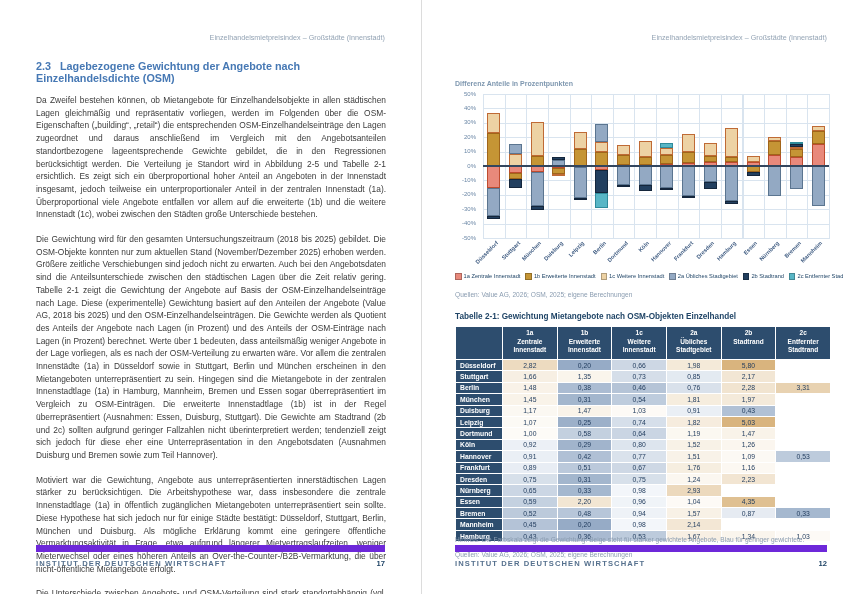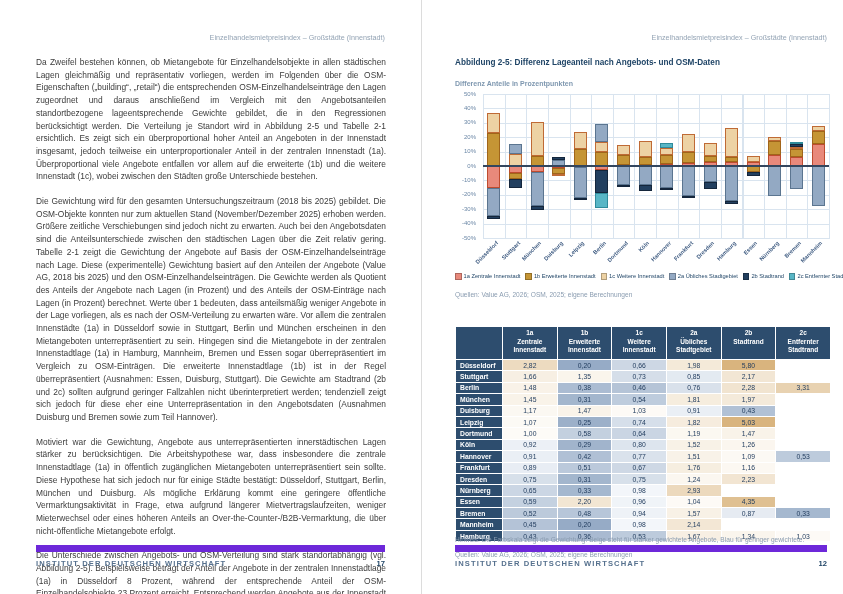--- a/index.html
+++ b/index.html
@@ -88,38 +88,40 @@
   .tbl-note{top:536px;}
   .tbl-sources{top:551px;}
 </style>
 </head>
 <body>
 
 <div class="page left">
   <div class="page-header">Einzelhandelsmietpreisindex – Großstädte (Innenstadt)</div>
 
   <div class="l-content">
+    <div class="section-heading">
+      <span class="sec-no">2.3</span><span>Lagebezogene Gewichtung der Angebote nach Einzelhandelsdichte (OSM)</span>
+    </div>
     <p class="para">Da Zweifel bestehen können, ob Mietangebote für Einzelhandelsobjekte in allen städtischen Lagen gleichmäßig und repräsentativ vorliegen, werden im Folgenden über die OSM-Eigenschaften („building“, „retail“) die entsprechenden OSM-Einzelhandelseinträge den Lagen zugeordnet und daraus anschließend im Vergleich mit den Angebotsanteilen standortbezogene lageentsprechende Gewichte gebildet, die in den Regressionen berücksichtigt werden. Die Verteilung je Standort wird in Abbildung 2-5 und Tabelle 2-1 ersichtlich. Es zeigt sich ein überproportional hoher Anteil an Angeboten in der Innenstadt insgesamt, jedoch teilweise ein unterproportionaler Anteil in der zentralen Innenstadt (1a). Überproportional viele Angebote entfallen vor allem auf die erweiterte (1b) und die weitere Innenstadt (1c), wobei zwischen den Städten große Unterschiede bestehen.</p>
     <p class="para">Die Gewichtung wird für den gesamten Untersuchungszeitraum (2018 bis 2025) gebildet. Die OSM-Objekte konnten nur zum aktuellen Stand (November/Dezember 2025) erhoben werden. Größere zeitliche Verschiebungen sind jedoch nicht zu erwarten. Auch bei den Angebotsdaten sind die Anteilsunterschiede zwischen den städtischen Lagen über die Zeit relativ gering. Tabelle 2-1 zeigt die Gewichtung der Angebote auf Basis der OSM-Einzelhandelseinträge nach Lage. Diese (experimentelle) Gewichtung basiert auf den Anteilen der Angebote (Value AG, 2018 bis 2025) und den OSM-Einzelhandelseinträgen. Die Gewichte werden als Quotient des Anteils der Angebote nach Lagen (in Prozent) und des Anteils der OSM-Einträge nach Lagen (in Prozent) berechnet. Werte über 1 bedeuten, dass anteilsmäßig weniger Angebote in der Lage vorliegen, als es nach der OSM-Verteilung zu erwarten wäre. Vor allem die zentralen Innenstädte (1a) in Düsseldorf sowie in Stuttgart, Berlin und München erscheinen in den Mietangeboten unterrepräsentiert zu sein. Hingegen sind die Mietangebote in der zentralen Innenstadtlage (1a) in Hamburg, Mannheim, Bremen und Essen sogar überrepräsentiert im Vergleich zu OSM-Einträgen. Die erweiterte Innenstadtlage (1b) ist in der Regel überrepräsentiert (Ausnahmen: Essen, Duisburg, Stuttgart). Die Gewichte am Stadtrand (2b und 2c) sollten aufgrund geringer Fallzahlen nicht überinterpretiert werden; tendenziell zeigt sich jedoch für diese eher eine Unterrepräsentation in den Angebotsdaten (Ausnahmen Duisburg und Bremen sowie zum Teil Hannover).</p>
     <p class="para">Motiviert war die Gewichtung, Angebote aus unterrepräsentierten innerstädtischen Lagen stärker zu berücksichtigen. Die Arbeitshypothese war, dass insbesondere die zentrale Innenstadtlage (1a) in öffentlich zugänglichen Mietangeboten unterrepräsentiert sein sollte. Diese Hypothese hat sich jedoch nur für einige Städte bestätigt: Düsseldorf, Stuttgart, Berlin, München und Duisburg. Als mögliche Erklärung kommt eine geringere öffentliche Vermarktungsaktivität in Frage, etwa aufgrund längerer Mietvertragslaufzeiten, weniger Mieterwechsel oder eines höheren Anteils an Over-the-Counter-/B2B-Vermarktung, die über nicht-öffentliche Mietangebote erfolgt.</p>
     <p class="para">Die Unterschiede zwischen Angebots- und OSM-Verteilung sind stark standortabhängig (vgl. Abbildung 2-5). Beispielsweise beträgt der Anteil der Angebote in der zentralen Innenstadtlage (1a) in Düsseldorf 8 Prozent, während der entsprechende Anteil der OSM-Einzelhandelsobjekte 23 Prozent erreicht. Entsprechend werden Angebote aus der Innenstadt in den gewichteten Berechnungen mit dem Faktor 2,82 berücksichtigt. Im Gegensatz dazu liegt in Mannheim der Anteil der zentralen Innenstadtlage (1a) bei 28 Prozent in den Angebotsdaten, jedoch bei lediglich 12 Prozent in den OSM-Daten, was ebenfalls auf deutliche Unterschiede hinweist. In Hamburg hingegen stimmen die Anteile nahezu überein (jeweils 3,9 Prozent), sodass sich hier kein relevanter Gewichtungseffekt ergibt.</p>
   </div>
 
   <div class="page-footer">
     <div class="footer-row">
       <span class="institute">INSTITUT DER DEUTSCHEN WIRTSCHAFT</span>
       <span class="page-no">17</span>
     </div>
   </div>
 </div>
 
 <div class="page right">
   <div class="page-header">Einzelhandelsmietpreisindex – Großstädte (Innenstadt)</div>
 
-  <div class="fig-title">Abbildung 2-5: Differenz Lageanteil nach Angebots- und OSM-Daten</div>
   <div class="fig-subtitle">Differenz Anteile in Prozentpunkten</div>
 
   <div class="chart">
     <div class="y-axis">
         <span class="y-tick" style="top: -3.5px;">50%</span>
         <span class="y-tick" style="top: 10.9px;">40%</span>
         <span class="y-tick" style="top: 25.3px;">30%</span>
         <span class="y-tick" style="top: 39.7px;">20%</span>
         <span class="y-tick" style="top: 54.1px;">10%</span>
         <span class="y-tick" style="top: 68.5px;">0%</span>
@@ -254,20 +256,21 @@
         <span class="legend-swatch" style="background: rgb(34, 63, 95);"></span>
         <span>2b Stadtrand</span>
       </span>
       <span class="legend-item">
         <span class="legend-swatch" style="background: rgb(88, 182, 198);"></span>
         <span>2c Entfernter Stadtrand</span>
       </span>
     </div>
   <div class="small-note chart-sources">Quellen: Value AG, 2026; OSM, 2025; eigene Berechnungen</div>
 
+  <div class="table-title">Tabelle 2-1: Gewichtung Mietangebote nach OSM-Objekten Einzelhandel</div>
   <table class="weights">
     <thead>
         <tr>
           <th style="width: 46px;"></th>
           <th>
             <div>1a</div>
             <div>Zentrale</div>
             <div>Innenstadt</div>
           </th>
           <th>

